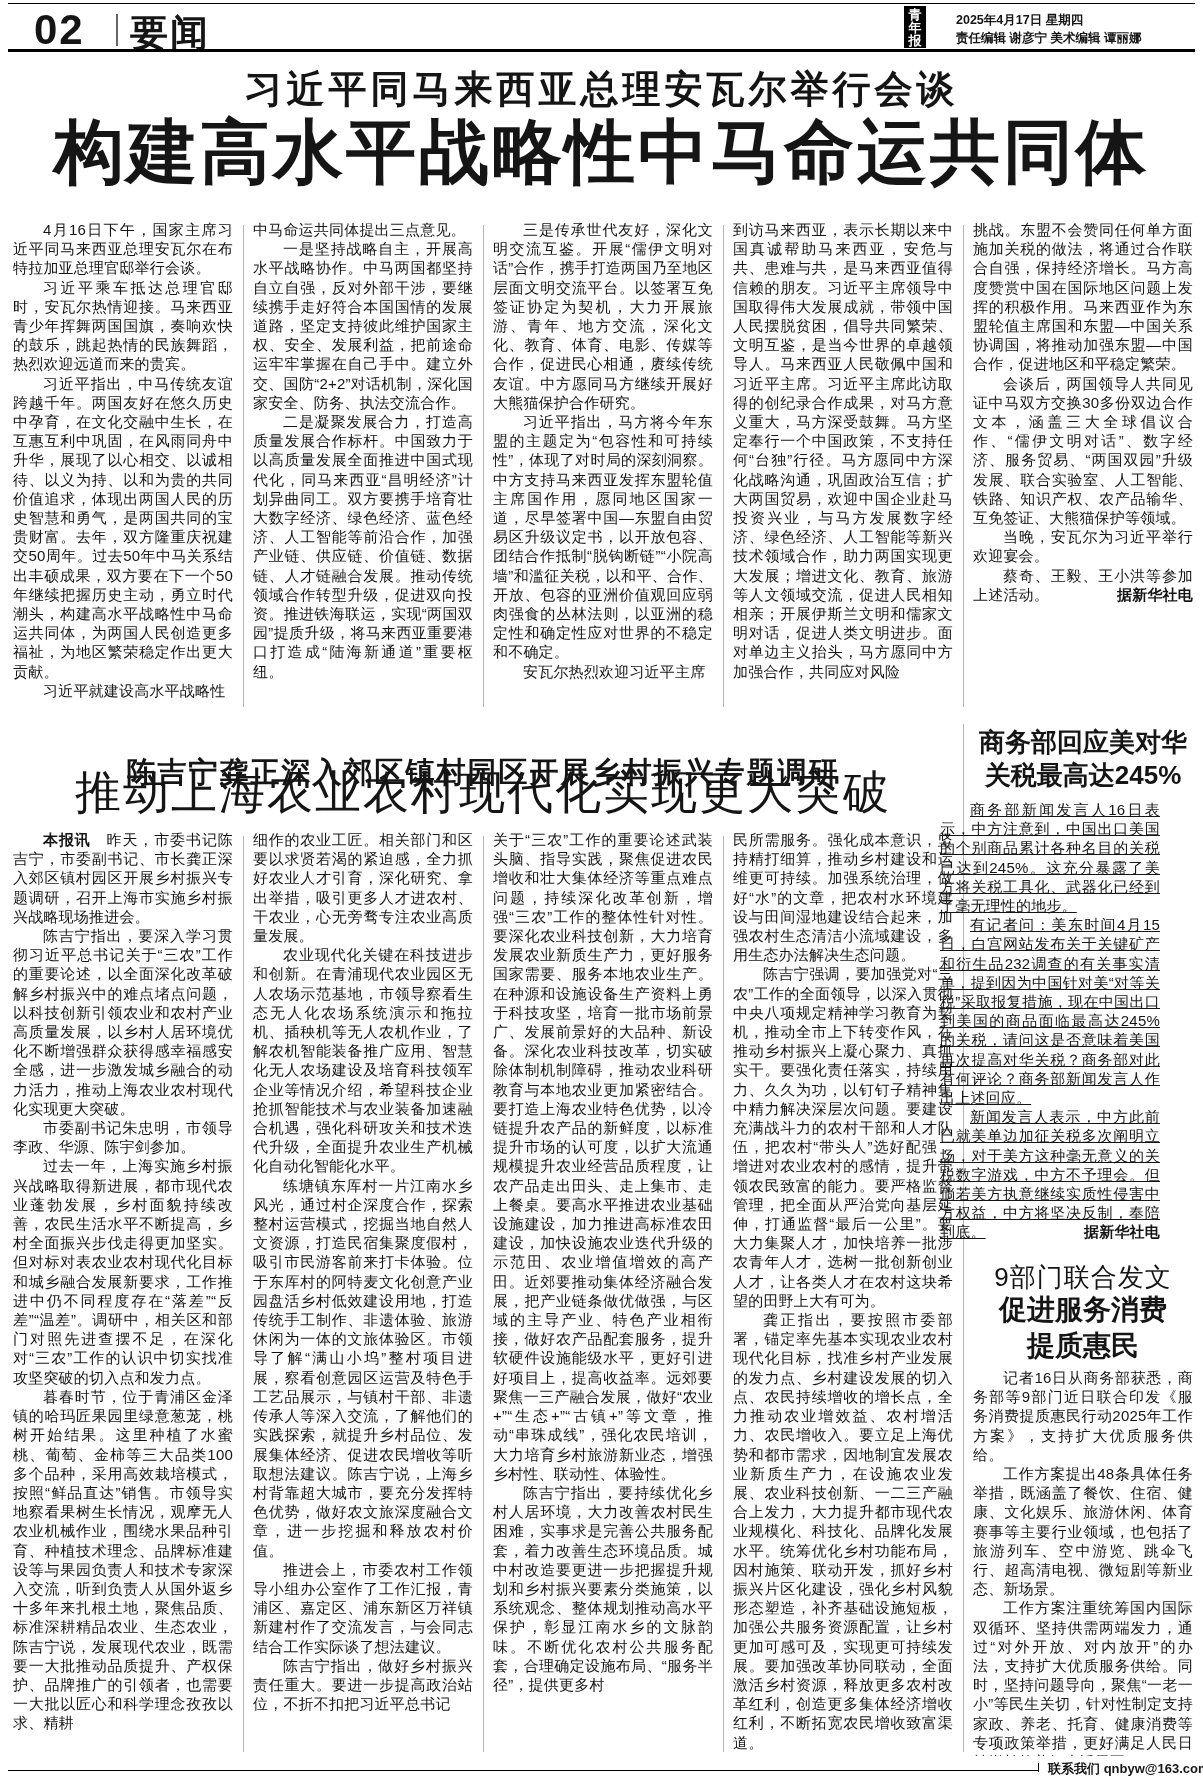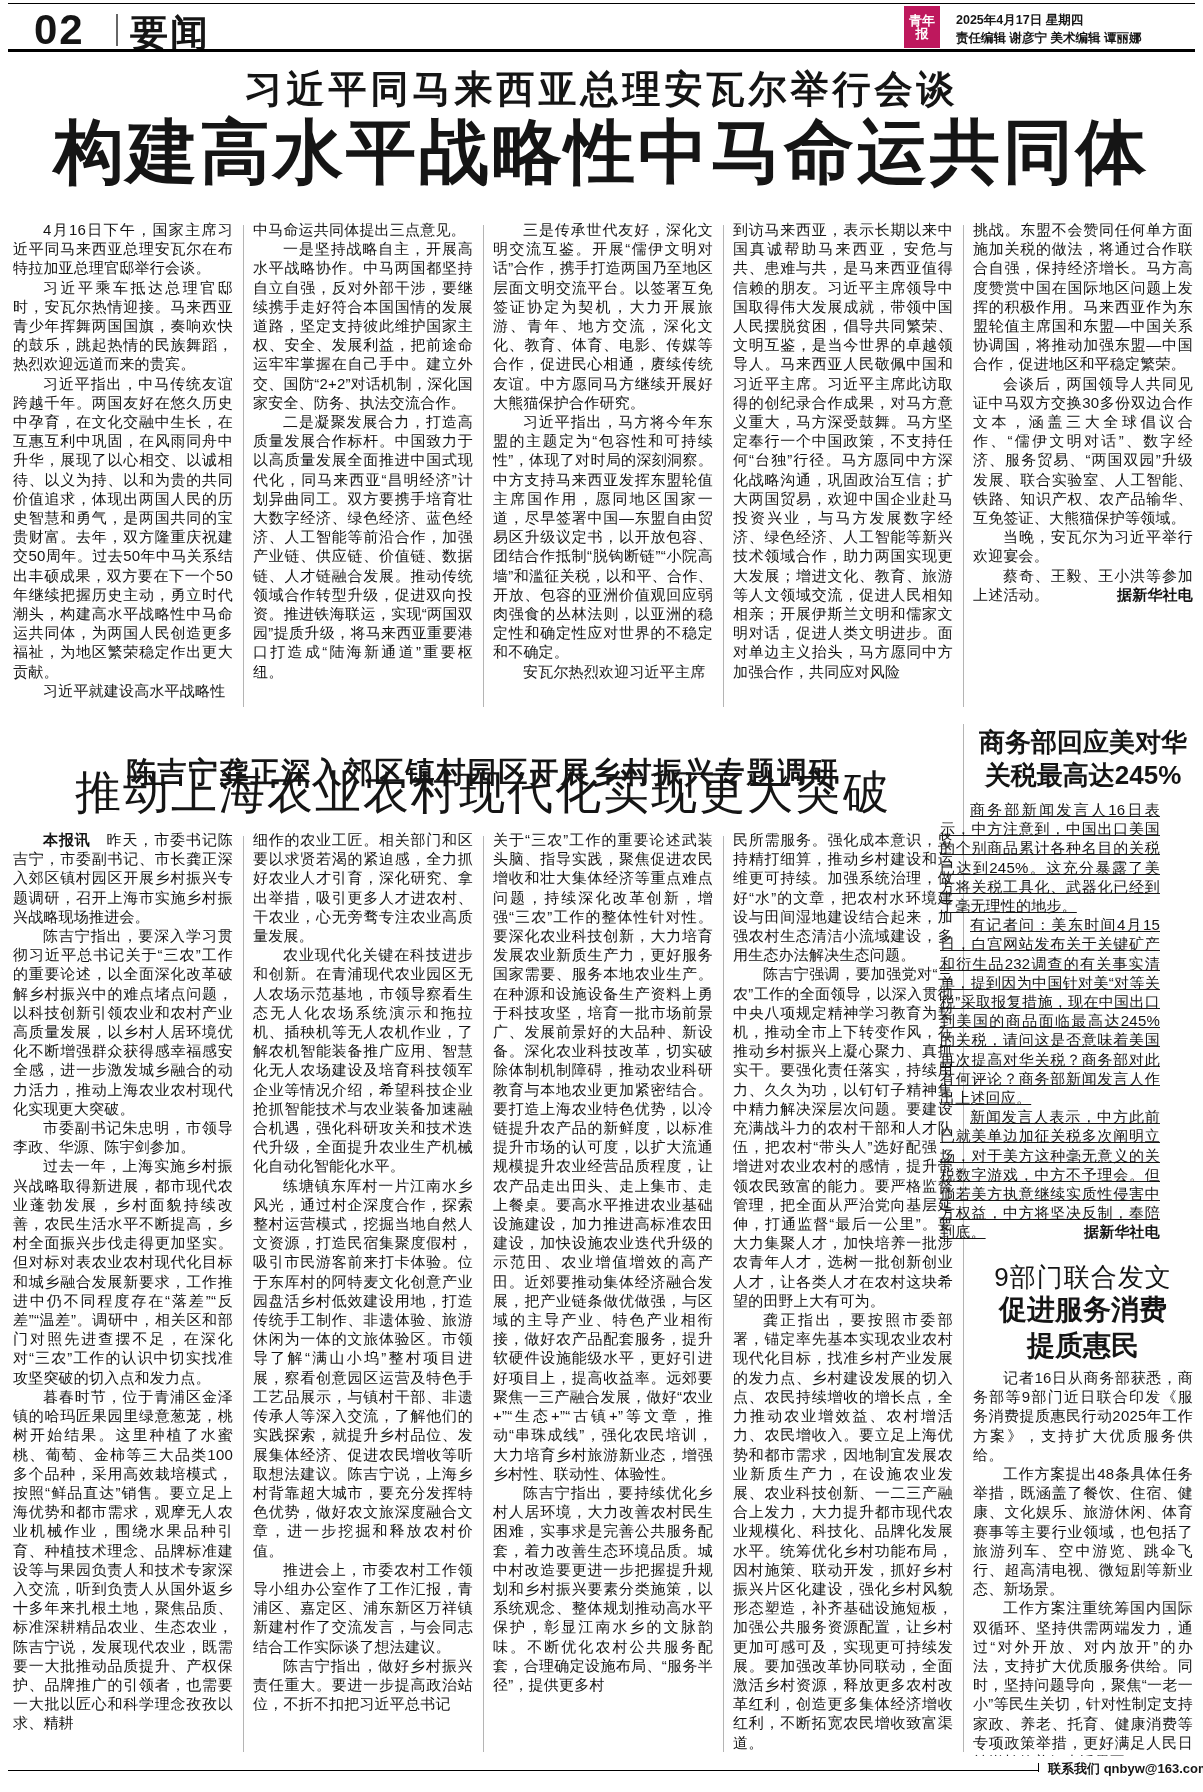--- a/index.html
+++ b/index.html
@@ -5,21 +5,21 @@
   html,body{margin:0;padding:0;background:#e8e8e8;}
   .page{position:relative;width:1203px;height:1792px;background:#ffffff;margin:0 auto;
         font-family:"Liberation Sans","DejaVu Sans",sans-serif;color:#151515;overflow:hidden;}
   .hrule{position:absolute;background:#000;}
   .vrule{position:absolute;width:1px;background:#b5b5b5;}
 
   
   .page-num{position:absolute;left:34px;top:6px;font-size:42px;font-weight:700;letter-spacing:2px;}
   .mast-sep{position:absolute;left:116px;top:14px;width:2px;height:32px;background:#666;}
   .section-title{position:absolute;left:130px;top:8px;font-size:38px;font-weight:700;letter-spacing:2px;}
-  .logo{position:absolute;left:904px;top:6px;width:36px;height:42px;background:#be185d;color:#fff;
+  .logo{position:absolute;left:904px;top:6px;width:22px;height:42px;background:#000000;color:#fff;
         display:flex;align-items:center;justify-content:center;font-size:13px;font-weight:700;
         line-height:13px;text-align:center;}
   .mast-date{position:absolute;left:956px;top:12px;font-size:12.5px;font-weight:600;}
   .mast-editors{position:absolute;left:956px;top:30px;font-size:12.5px;font-weight:600;}
 
   
   .a1-kicker{position:absolute;left:0;top:64px;width:100%;text-align:center;
              font-size:38px;font-weight:600;letter-spacing:4px;}
   .a1-headline{position:absolute;left:0;top:106px;width:100%;text-align:center;
              font-size:70px;font-weight:900;letter-spacing:3px;white-space:nowrap;}
@@ -108,21 +108,21 @@
   <div class="vrule" style="left:963px;top:225px;height:482px;"></div>
 
   <div class="a2-kicker">陈吉宁龚正深入郊区镇村园区开展乡村振兴专题调研</div>
   <div class="a2-headline">推动上海农业农村现代化实现更大突破</div>
   <div id="a2-cols" class="cols">
       <div class="col">
         <p class="para"><b>本报讯　</b>昨天，市委书记陈吉宁，市委副书记、市长龚正深入郊区镇村园区开展乡村振兴专题调研，召开上海市实施乡村振兴战略现场推进会。</p>
         <p class="para">陈吉宁指出，要深入学习贯彻习近平总书记关于“三农”工作的重要论述，以全面深化改革破解乡村振兴中的难点堵点问题，以科技创新引领农业和农村产业高质量发展，以乡村人居环境优化不断增强群众获得感幸福感安全感，进一步激发城乡融合的动力活力，推动上海农业农村现代化实现更大突破。</p>
         <p class="para">市委副书记朱忠明，市领导李政、华源、陈宇剑参加。</p>
         <p class="para">过去一年，上海实施乡村振兴战略取得新进展，都市现代农业蓬勃发展，乡村面貌持续改善，农民生活水平不断提高，乡村全面振兴步伐走得更加坚实。但对标对表农业农村现代化目标和城乡融合发展新要求，工作推进中仍不同程度存在“落差”“反差”“温差”。调研中，相关区和部门对照先进查摆不足，在深化对“三农”工作的认识中切实找准攻坚突破的切入点和发力点。</p>
-        <p class="para">暮春时节，位于青浦区金泽镇的哈玛匠果园里绿意葱茏，桃树开始结果。这里种植了水蜜桃、葡萄、金柿等三大品类100多个品种，采用高效栽培模式，按照“鲜品直达”销售。要立足上海优势和都市需求，观摩无人农业机械作业，围绕水果品种引育、种植技术理念、品牌标准建设等与果园负责人和技术专家深入交流，听到负责人从国外返乡十多年来扎根土地，聚焦品质、标准深耕精品农业、生态农业，陈吉宁说，发展现代农业，既需要一大批推动品质提升、产权保护、品牌推广的引领者，也需要一大批以匠心和科学理念孜孜以求、精耕</p>
+        <p class="para">暮春时节，位于青浦区金泽镇的哈玛匠果园里绿意葱茏，桃树开始结果。这里种植了水蜜桃、葡萄、金柿等三大品类100多个品种，采用高效栽培模式，按照“鲜品直达”销售。市领导实地察看果树生长情况，观摩无人农业机械作业，围绕水果品种引育、种植技术理念、品牌标准建设等与果园负责人和技术专家深入交流，听到负责人从国外返乡十多年来扎根土地，聚焦品质、标准深耕精品农业、生态农业，陈吉宁说，发展现代农业，既需要一大批推动品质提升、产权保护、品牌推广的引领者，也需要一大批以匠心和科学理念孜孜以求、精耕</p>
       </div>
       <div class="col">
         <p class="para cont">细作的农业工匠。相关部门和区要以求贤若渴的紧迫感，全力抓好农业人才引育，深化研究、拿出举措，吸引更多人才进农村、干农业，心无旁骛专注农业高质量发展。</p>
         <p class="para">农业现代化关键在科技进步和创新。在青浦现代农业园区无人农场示范基地，市领导察看生态无人化农场系统演示和拖拉机、插秧机等无人农机作业，了解农机智能装备推广应用、智慧化无人农场建设及培育科技领军企业等情况介绍，希望科技企业抢抓智能技术与农业装备加速融合机遇，强化科研攻关和技术迭代升级，全面提升农业生产机械化自动化智能化水平。</p>
         <p class="para">练塘镇东厍村一片江南水乡风光，通过村企深度合作，探索整村运营模式，挖掘当地自然人文资源，打造民宿集聚度假村，吸引市民游客前来打卡体验。位于东厍村的阿特麦文化创意产业园盘活乡村低效建设用地，打造传统手工制作、非遗体验、旅游休闲为一体的文旅体验区。市领导了解“满山小坞”整村项目进展，察看创意园区运营及特色手工艺品展示，与镇村干部、非遗传承人等深入交流，了解他们的实践探索，就提升乡村品位、发展集体经济、促进农民增收等听取想法建议。陈吉宁说，上海乡村背靠超大城市，要充分发挥特色优势，做好农文旅深度融合文章，进一步挖掘和释放农村价值。</p>
         <p class="para">推进会上，市委农村工作领导小组办公室作了工作汇报，青浦区、嘉定区、浦东新区万祥镇新建村作了交流发言，与会同志结合工作实际谈了想法建议。</p>
         <p class="para">陈吉宁指出，做好乡村振兴责任重大。要进一步提高政治站位，不折不扣把习近平总书记</p>
       </div>
       <div class="col">
         <p class="para cont">关于“三农”工作的重要论述武装头脑、指导实践，聚焦促进农民增收和壮大集体经济等重点难点问题，持续深化改革创新，增强“三农”工作的整体性针对性。要深化农业科技创新，大力培育发展农业新质生产力，更好服务国家需要、服务本地农业生产。在种源和设施设备生产资料上勇于科技攻坚，培育一批市场前景广、发展前景好的大品种、新设备。深化农业科技改革，切实破除体制机制障碍，推动农业科研教育与本地农业更加紧密结合。要打造上海农业特色优势，以冷链提升农产品的新鲜度，以标准提升市场的认可度，以扩大流通规模提升农业经营品质程度，让农产品走出田头、走上集市、走上餐桌。要高水平推进农业基础设施建设，加力推进高标准农田建设，加快设施农业迭代升级的示范田、农业增值增效的高产田。近郊要推动集体经济融合发展，把产业链条做优做强，与区域的主导产业、特色产业相衔接，做好农产品配套服务，提升软硬件设施能级水平，更好引进好项目上，提高收益率。远郊要聚焦一三产融合发展，做好“农业+”“生态+”“古镇+”等文章，推动“串珠成线”，强化农民培训，大力培育乡村旅游新业态，增强乡村性、联动性、体验性。</p>

